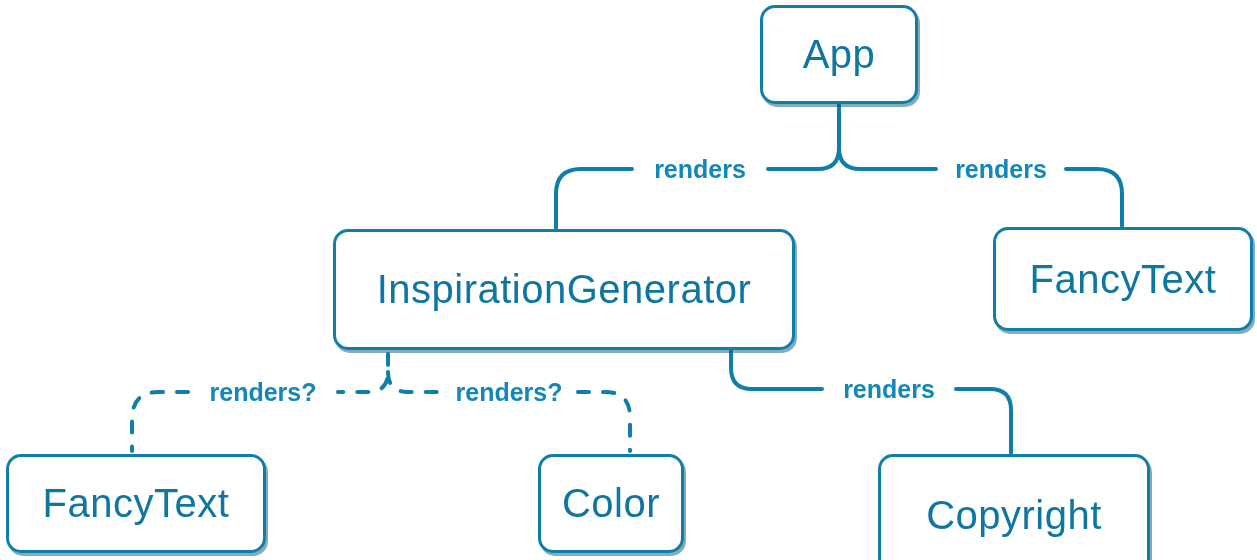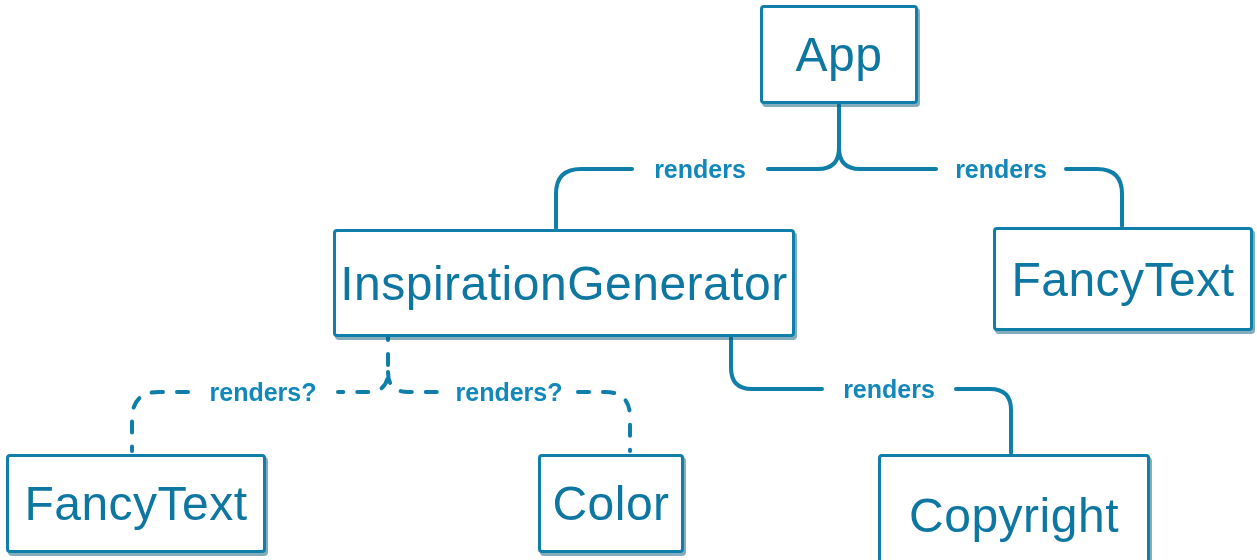--- a/index.html
+++ b/index.html
@@ -34,32 +34,32 @@
     font-family:"Liberation Sans", sans-serif;
     font-size:25px;
     font-weight:bold;
     text-anchor:middle;
   }
   .node{
     position:absolute;
     box-sizing:border-box;
     background:var(--node-bg);
     border:3px solid var(--line);
-    border-radius:4px;
+    border-radius:15px;
     box-shadow:2px 3px 0 var(--shadow);
     display:flex;
     align-items:center;
     justify-content:center;
     color:var(--node-text);
-    font-size:48px;
+    font-size:40px;
     letter-spacing:0.5px;
     white-space:nowrap;
   }
   .node-app         {left:760px; top:5px;   width:158px; height:99px;}
-  .node-ig          {left:333px; top:229px; width:462px; height:108px;}
+  .node-ig          {left:333px; top:229px; width:462px; height:121px;}
   .node-fancy-right {left:993px; top:227px; width:260px; height:104px;}
   .node-fancy-left  {left:6px;   top:454px; width:260px; height:99px;}
   .node-color       {left:538px; top:454px; width:146px; height:99px;}
   .node-copyright   {left:878px; top:454px; width:272px; height:122px;text-align:center;}
 </style>
 </head>
 <body>
 
 <div class="stage">
 

